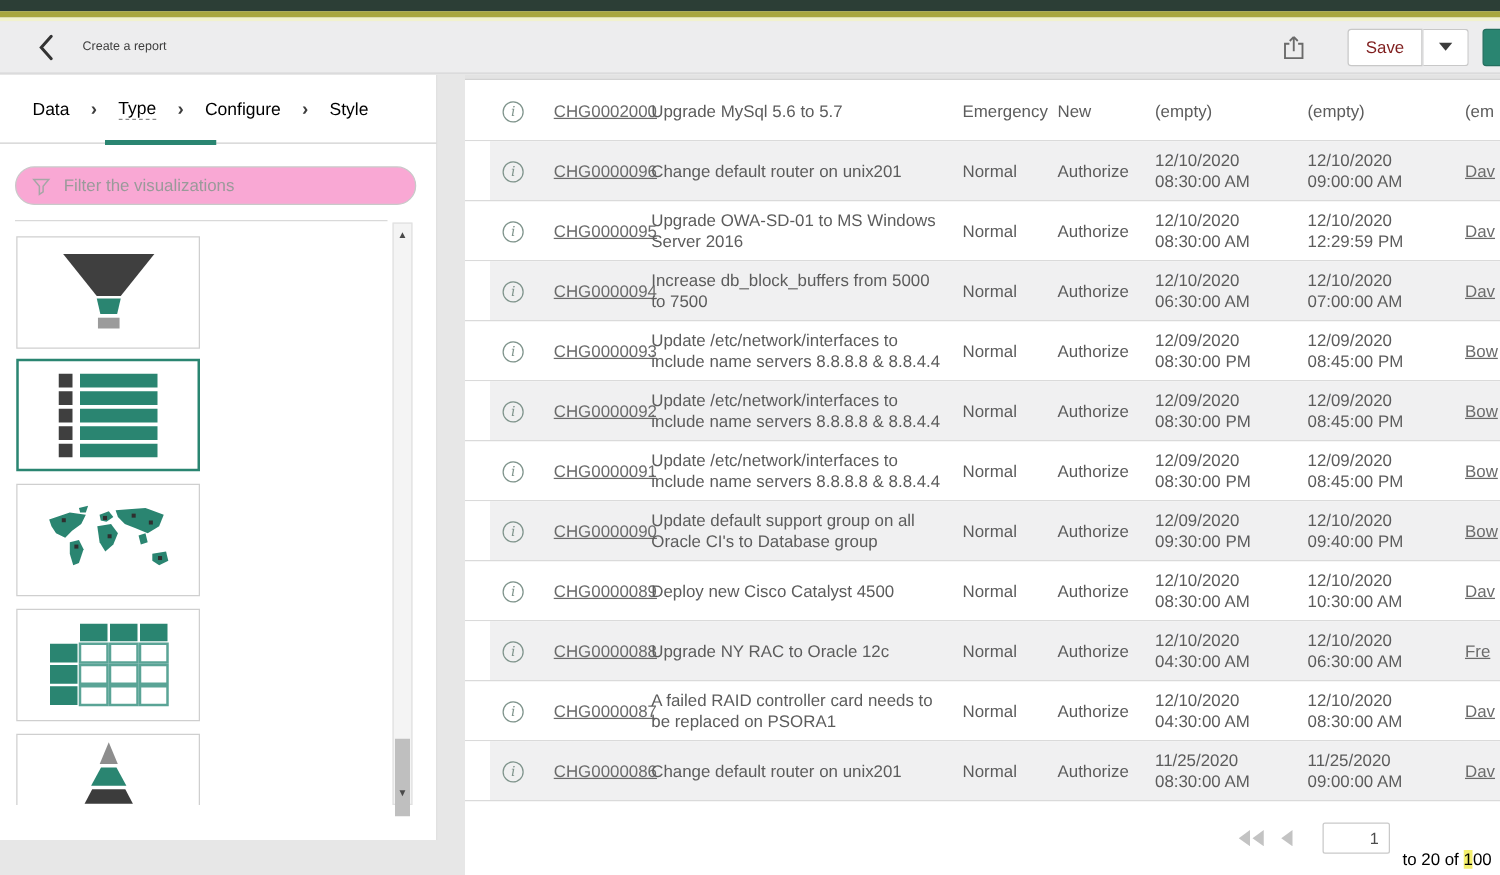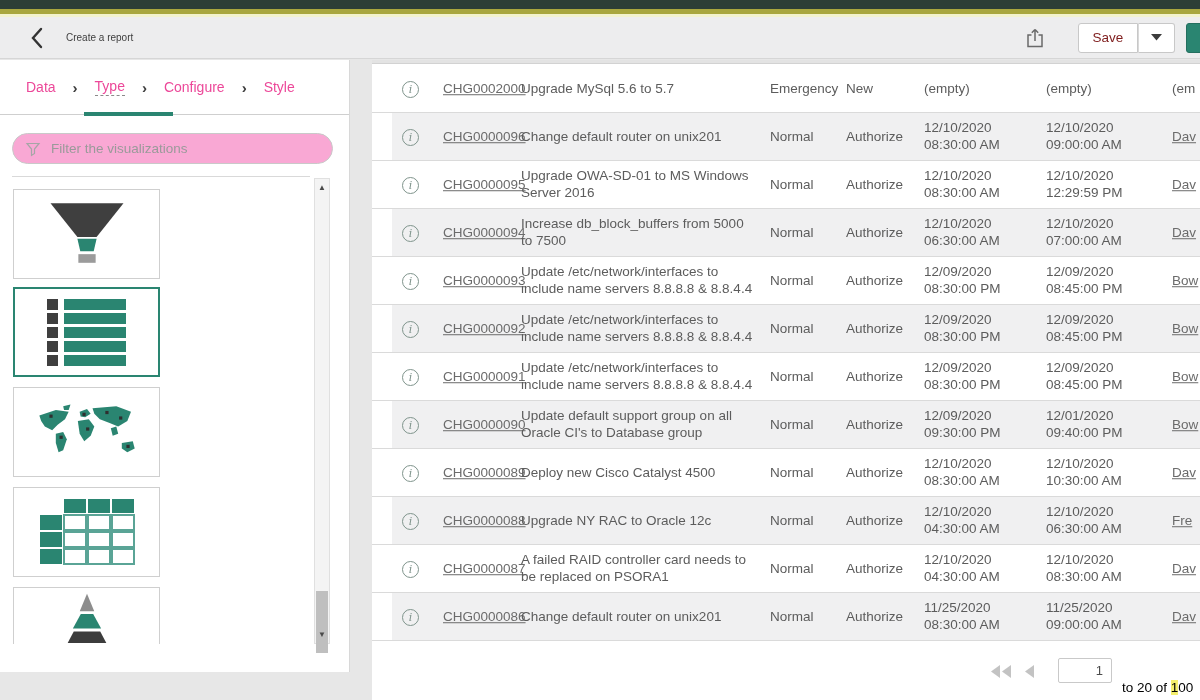--- a/index.html
+++ b/index.html
@@ -22,21 +22,21 @@
          height:30px; display:flex; align-items:center; justify-content:center; cursor:pointer; }
   .save-btn { width:60px; border-radius:3px 0 0 3px; }
   .save-caret-btn { width:37px; border-left:1px solid #d9d9d9; border-radius:0 3px 3px 0; margin-right:11px; }
   .run-btn { width:30px; background:#2a8571; border:1px solid #246f5f; border-radius:3px 0 0 3px; margin-right:-16px; }
 
   
   .sidebar { position:absolute; left:0; top:60px; width:350px; height:612px; background:#fff;
              border-right:1px solid #d8d8d8; }
   .breadcrumb { position:relative; height:55px; border-bottom:1px solid #cfcfcf;
                 display:flex; align-items:center; padding-left:26px; }
-  .crumb { font-size:14px; color:#ec4899; cursor:pointer; }
+  .crumb { font-size:14px; color:#000000; cursor:pointer; }
   .crumb.active { border-bottom:1px dashed #8a8a8a; padding-bottom:1px; }
   .crumb-sep { color:#3d3d3d; font-size:15px; font-weight:bold; margin:0 17px; }
   .active-bar { position:absolute; left:84px; bottom:-2px; width:89px; height:4px; background:#2a8571; }
 
   .filter-wrap { position:absolute; left:12px; top:73px; width:321px; height:31px; }
   .filter-wrap svg { position:absolute; left:13px; top:8px; }
   .filter-input { width:100%; height:100%; border:1px solid #c9c9c9; border-radius:16px;
                   padding-left:38px; font-size:13.5px; color:#555; outline:none; background:#f9a8d4;
                   font-family:"Liberation Sans", sans-serif; }
   .filter-input::placeholder { color:#9a9a9a; }
@@ -298,21 +298,21 @@
     <span class="cell c-end">12/09/2020 08:45:00 PM</span>
     <a class="cell c-assignee link">Bow</a>
   </div>
       <div class="trow gray">
     <span class="cell c-info"><span class="info-icon">i</span></span>
     <a class="cell c-id link">CHG0000090</a>
     <span class="cell c-desc">Update default support group on all Oracle CI's to Database group</span>
     <span class="cell c-pri">Normal</span>
     <span class="cell c-state">Authorize</span>
     <span class="cell c-start">12/09/2020 09:30:00 PM</span>
-    <span class="cell c-end">12/01/2020 09:40:00 PM</span>
+    <span class="cell c-end">12/10/2020 09:40:00 PM</span>
     <a class="cell c-assignee link">Bow</a>
   </div>
       <div class="trow">
     <span class="cell c-info"><span class="info-icon">i</span></span>
     <a class="cell c-id link">CHG0000089</a>
     <span class="cell c-desc">Deploy new Cisco Catalyst 4500</span>
     <span class="cell c-pri">Normal</span>
     <span class="cell c-state">Authorize</span>
     <span class="cell c-start">12/10/2020 08:30:00 AM</span>
     <span class="cell c-end">12/10/2020 10:30:00 AM</span>

